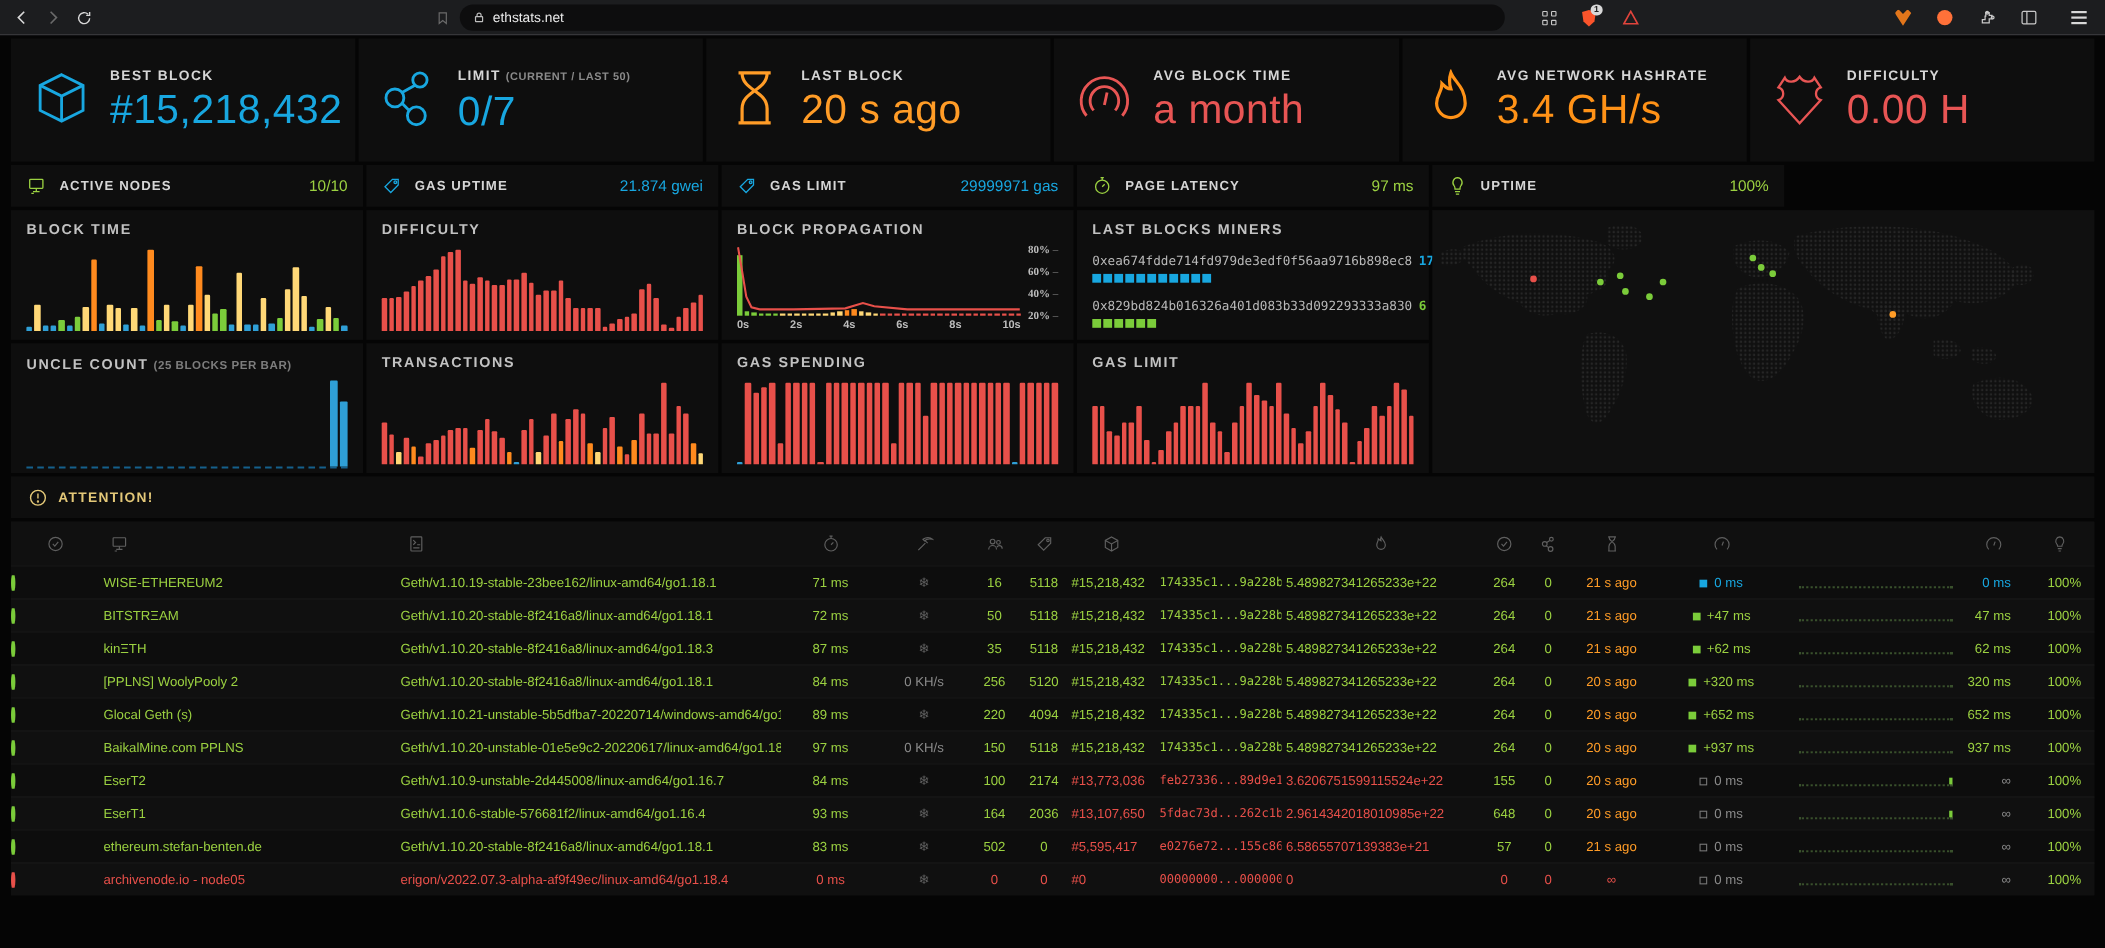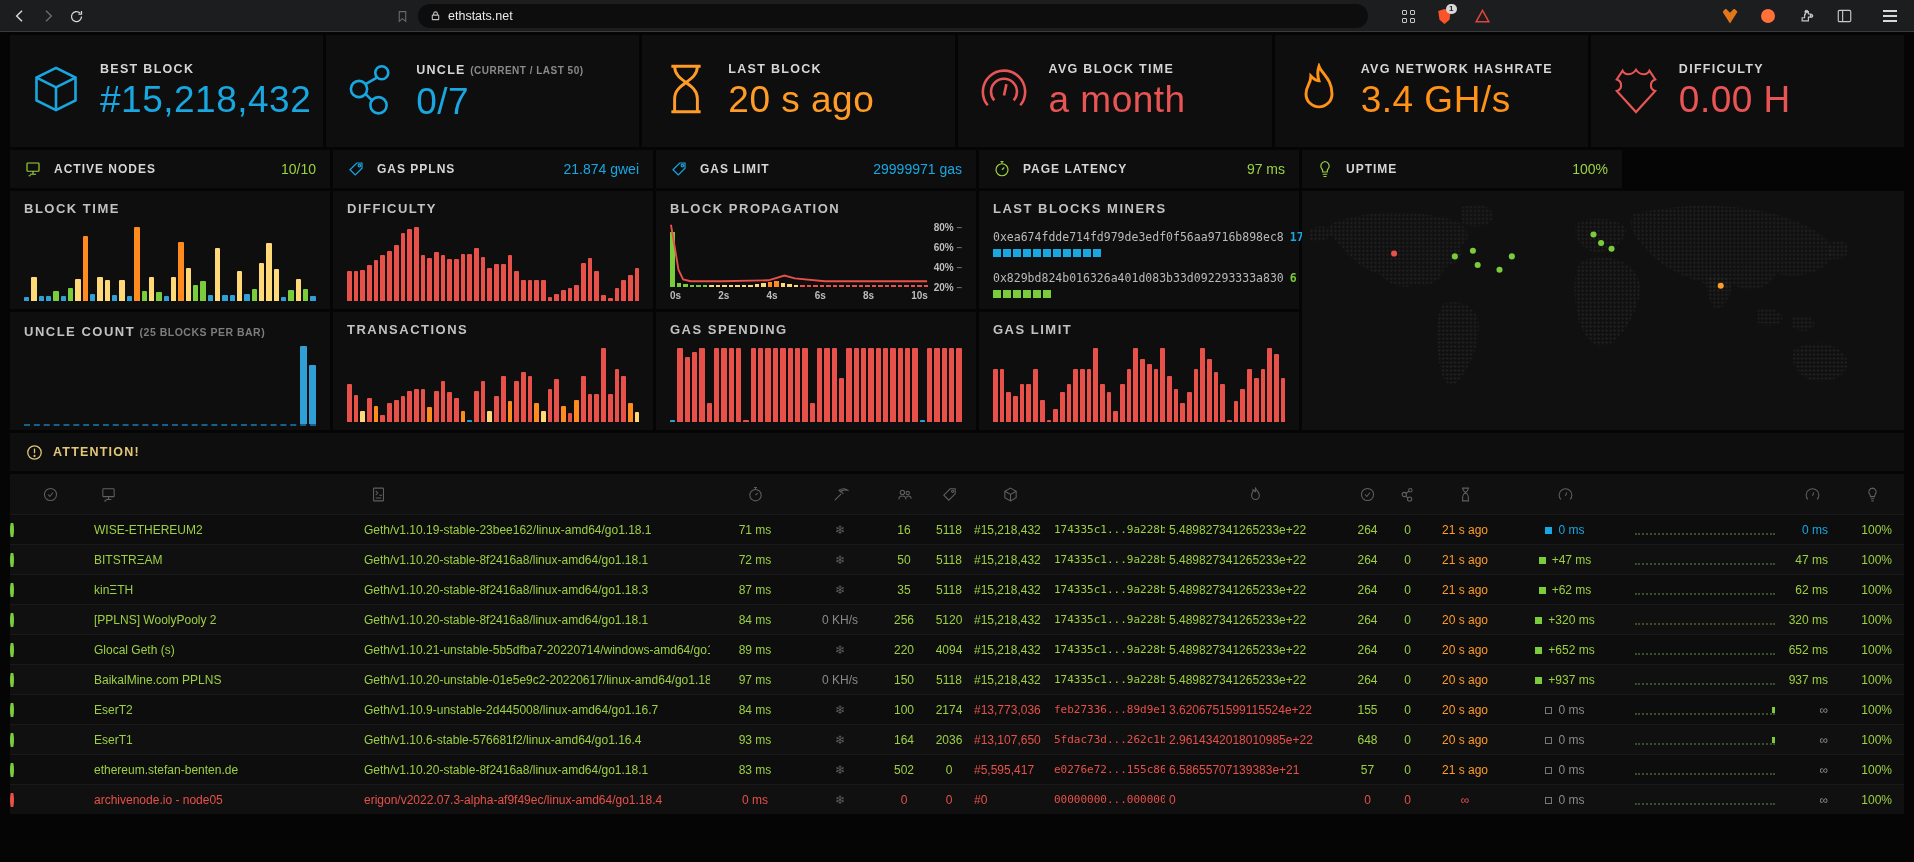--- a/index.html
+++ b/index.html
@@ -46,21 +46,21 @@
   .uncle-base { border-bottom:2px dashed #15608c; }
 
   
   .prop-wrap { flex:1; display:flex; margin-top:4px; }
   .prop-main { width:258px; display:flex; flex-direction:column; position:relative; }
   .prop-bars { flex:1; display:flex; align-items:flex-end; gap:2px; }
   .prop-bars i { flex:1; min-height:2px; }
   .prop-line { position:absolute; left:0; top:0; width:100%; height:calc(100% - 14px); }
   .prop-x { display:flex; justify-content:space-between; height:14px; align-items:flex-end; }
   .prop-x span { font-size:10px; font-weight:bold; color:#bdbdbd; }
-  .prop-y { width:34px; display:flex; flex-direction:column; justify-content:flex-start; gap:9px; padding-left:4px; padding-top:2px; }
+  .prop-y { width:34px; display:flex; flex-direction:column; justify-content:flex-start; gap:9px; padding-left:4px; padding-top:2px;font-family:Liberation Serif, serif; }
   .prop-y span { font-size:10px; font-weight:bold; color:#bdbdbd; text-align:right; }
   .prop-y span:after { content:" –"; color:#666; }
 
   
   .miners { font-family:"DejaVu Sans Mono",monospace; }
   .miner { margin-top:10px; }
   .miner .mhash { font-size:11.5px; color:#b9b9b9; letter-spacing:0; }
   .miner .mcount { font-size:11.5px; font-weight:bold; margin-left:6px; }
   .msquares { display:flex; gap:2px; margin-top:4px; }
   .msquares i { width:8px; height:8px; }
@@ -202,21 +202,21 @@
     <div class="panel stat-lg" style="color:#18a7e0">
       <span class="bigicon">
         <svg width="52" height="52" viewBox="0 0 32 32" fill="none" stroke="currentColor" stroke-width="1.6">
             <circle cx="22" cy="6" r="4"></circle>
             <circle cx="8" cy="16" r="5"></circle>
             <circle cx="20" cy="26" r="5"></circle>
             <path d="M19 9l-7 4M12 19l4 4"></path>
           </svg>
       </span>
       <span class="body">
-          <div><span class="label">UNCLE</span> <span class="sub">(CURRENT / LAST 50)</span></div>
+          <div><span class="label">LIMIT</span> <span class="sub">(CURRENT / LAST 50)</span></div>
       <div class="value">0/7</div>
         </span>
     </div>
     <div class="panel stat-lg" style="color:#ff9c27">
       <span class="bigicon">
         <svg width="48" height="52" viewBox="0 0 28 32" fill="none" stroke="currentColor" stroke-width="1.8">
             <path d="M5 2h18M5 30h18M7 2c0 10 14 10 14 20M21 2c0 10-14 10-14 20M7 30v-8M21 30v-8"></path>
           </svg>
       </span>
       <span class="body">
@@ -272,21 +272,21 @@
       <span class="label">ACTIVE NODES</span>
       <span class="value" style="color:#9bd141">10/10</span>
     </div>
     <div class="panel stat-sm">
       <span style="color:#18a7e0;display:flex">
         <svg width="18" height="18" viewBox="0 0 24 24" fill="none" stroke="currentColor" stroke-width="1.6">
             <path d="M4 13l9-9h7v7l-9 9z"></path>
             <circle cx="16.5" cy="7.5" r="1.6"></circle>
           </svg>
       </span>
-      <span class="label">GAS PPLNS</span>
+      <span class="label">GAS UPTIME</span>
       <span class="value" style="color:#18a7e0">21.874 gwei</span>
     </div>
     <div class="panel stat-sm">
       <span style="color:#18a7e0;display:flex">
         <svg width="18" height="18" viewBox="0 0 24 24" fill="none" stroke="currentColor" stroke-width="1.6">
             <path d="M4 13l9-9h7v7l-9 9z"></path>
             <circle cx="16.5" cy="7.5" r="1.6"></circle>
           </svg>
       </span>
       <span class="label">GAS LIMIT</span>

